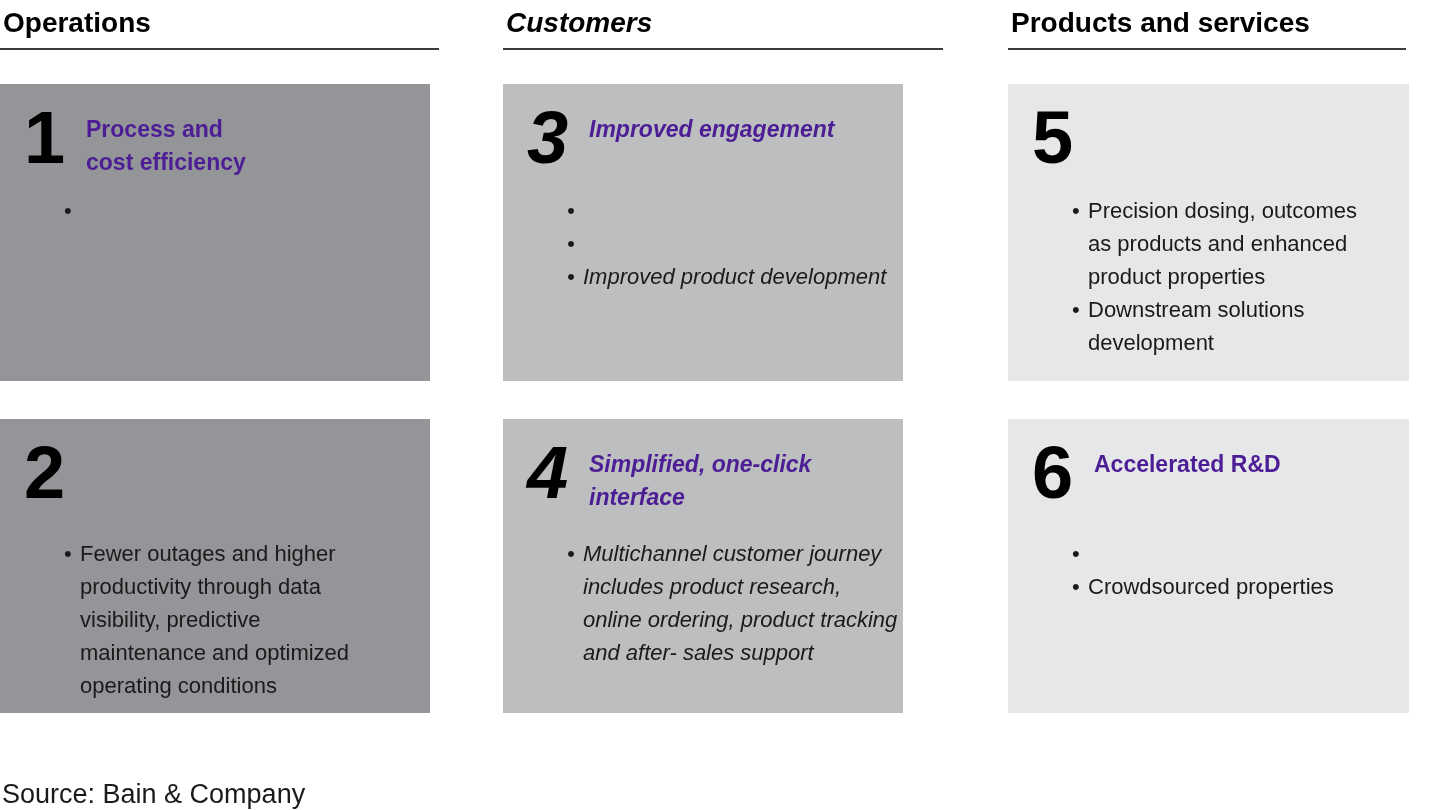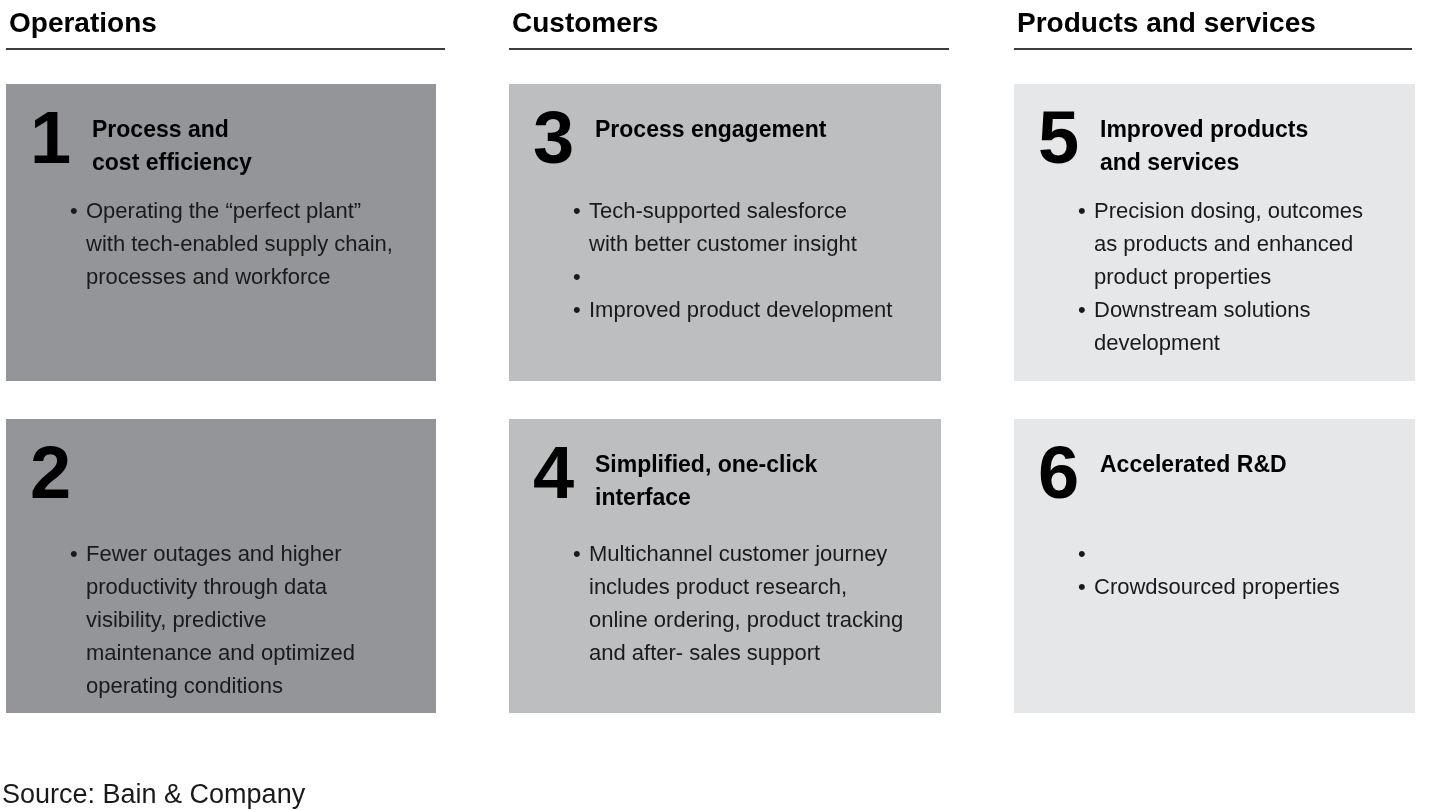--- a/index.html
+++ b/index.html
@@ -11,24 +11,23 @@
     width: 1440px;
     height: 810px;
     position: relative;
     overflow: hidden;
     font-family: "Liberation Sans", sans-serif;
     color: #1a1a1a;
   }
   .column {
     position: absolute;
     top: 6px;
-    margin-left: 6px;
   }
   #column-operations { left: 0;     width: 430px; }
-  #column-customers  { left: 503px; width: 432px; }
+  #column-customers  { left: 503px; width: 400px; font-style: italic; }
   #column-products   { left: 1008px; width: 401px; }
 
   .col-header {
     margin: 0 0 0 3px;
     font-size: 28px;
     line-height: 34px;
     font-weight: bold;
     color: #000000;
     white-space: pre;
   }
@@ -65,21 +64,21 @@
     font-weight: bold;
     color: #000000;
     letter-spacing: -2px;
   }
   .card-title {
     margin: 0;
     padding-top: 3px;
     font-size: 23px;
     line-height: 33px;
     font-weight: bold;
-    color: #000000;
+    color: #4c1d95;
     white-space: pre;
   }
 
   .bullet-list {
     list-style: none;
     margin: 0;
     padding: 0 0 0 44px;
   }
   .bullet-item {
     display: flex;
@@ -116,23 +115,20 @@
 
   <section class="card row1" style="background: rgb(147, 149, 152);">
     <div class="card-head">
       <span class="card-number">1</span>
       <h2 class="card-title">Process and
 cost efficiency</h2>
     </div>
     <ul class="bullet-list">
       <li class="bullet-item">
         <span class="bullet-marker">•</span>
-        <span class="bullet-text">Operating the “perfect plant”
-with tech-enabled supply chain,
-processes and workforce</span>
       </li>
     </ul>
   </section>
 
   <section class="card row2" style="background: rgb(147, 149, 152);">
     <div class="card-head">
       <span class="card-number">2</span>
     </div>
     <ul class="bullet-list">
       <li class="bullet-item">
@@ -147,27 +143,25 @@
   </section>
 </div>
 
 <div class="column" id="column-customers">
   <h1 class="col-header">Customers</h1>
   <div class="col-rule" style="background: rgb(60, 60, 60);"></div>
 
   <section class="card row1" style="background: rgb(188, 190, 192);">
     <div class="card-head">
       <span class="card-number">3</span>
-      <h2 class="card-title">Process engagement</h2>
-    </div>
-    <ul class="bullet-list">
-      <li class="bullet-item">
-        <span class="bullet-marker">•</span>
-        <span class="bullet-text">Tech-supported salesforce
-with better customer insight</span>
+      <h2 class="card-title">Improved engagement</h2>
+    </div>
+    <ul class="bullet-list">
+      <li class="bullet-item">
+        <span class="bullet-marker">•</span>
       </li>
       <li class="bullet-item">
         <span class="bullet-marker">•</span>
       </li>
       <li class="bullet-item">
         <span class="bullet-marker">•</span>
         <span class="bullet-text">Improved product development</span>
       </li>
     </ul>
   </section>
@@ -190,22 +184,20 @@
   </section>
 </div>
 
 <div class="column" id="column-products">
   <h1 class="col-header">Products and services</h1>
   <div class="col-rule" style="background: rgb(60, 60, 60);"></div>
 
   <section class="card row1" style="background: rgb(230, 231, 232);">
     <div class="card-head">
       <span class="card-number">5</span>
-      <h2 class="card-title">Improved products
-and services</h2>
     </div>
     <ul class="bullet-list">
       <li class="bullet-item">
         <span class="bullet-marker">•</span>
         <span class="bullet-text">Precision dosing, outcomes
 as products and enhanced
 product properties</span>
       </li>
       <li class="bullet-item">
         <span class="bullet-marker">•</span>

